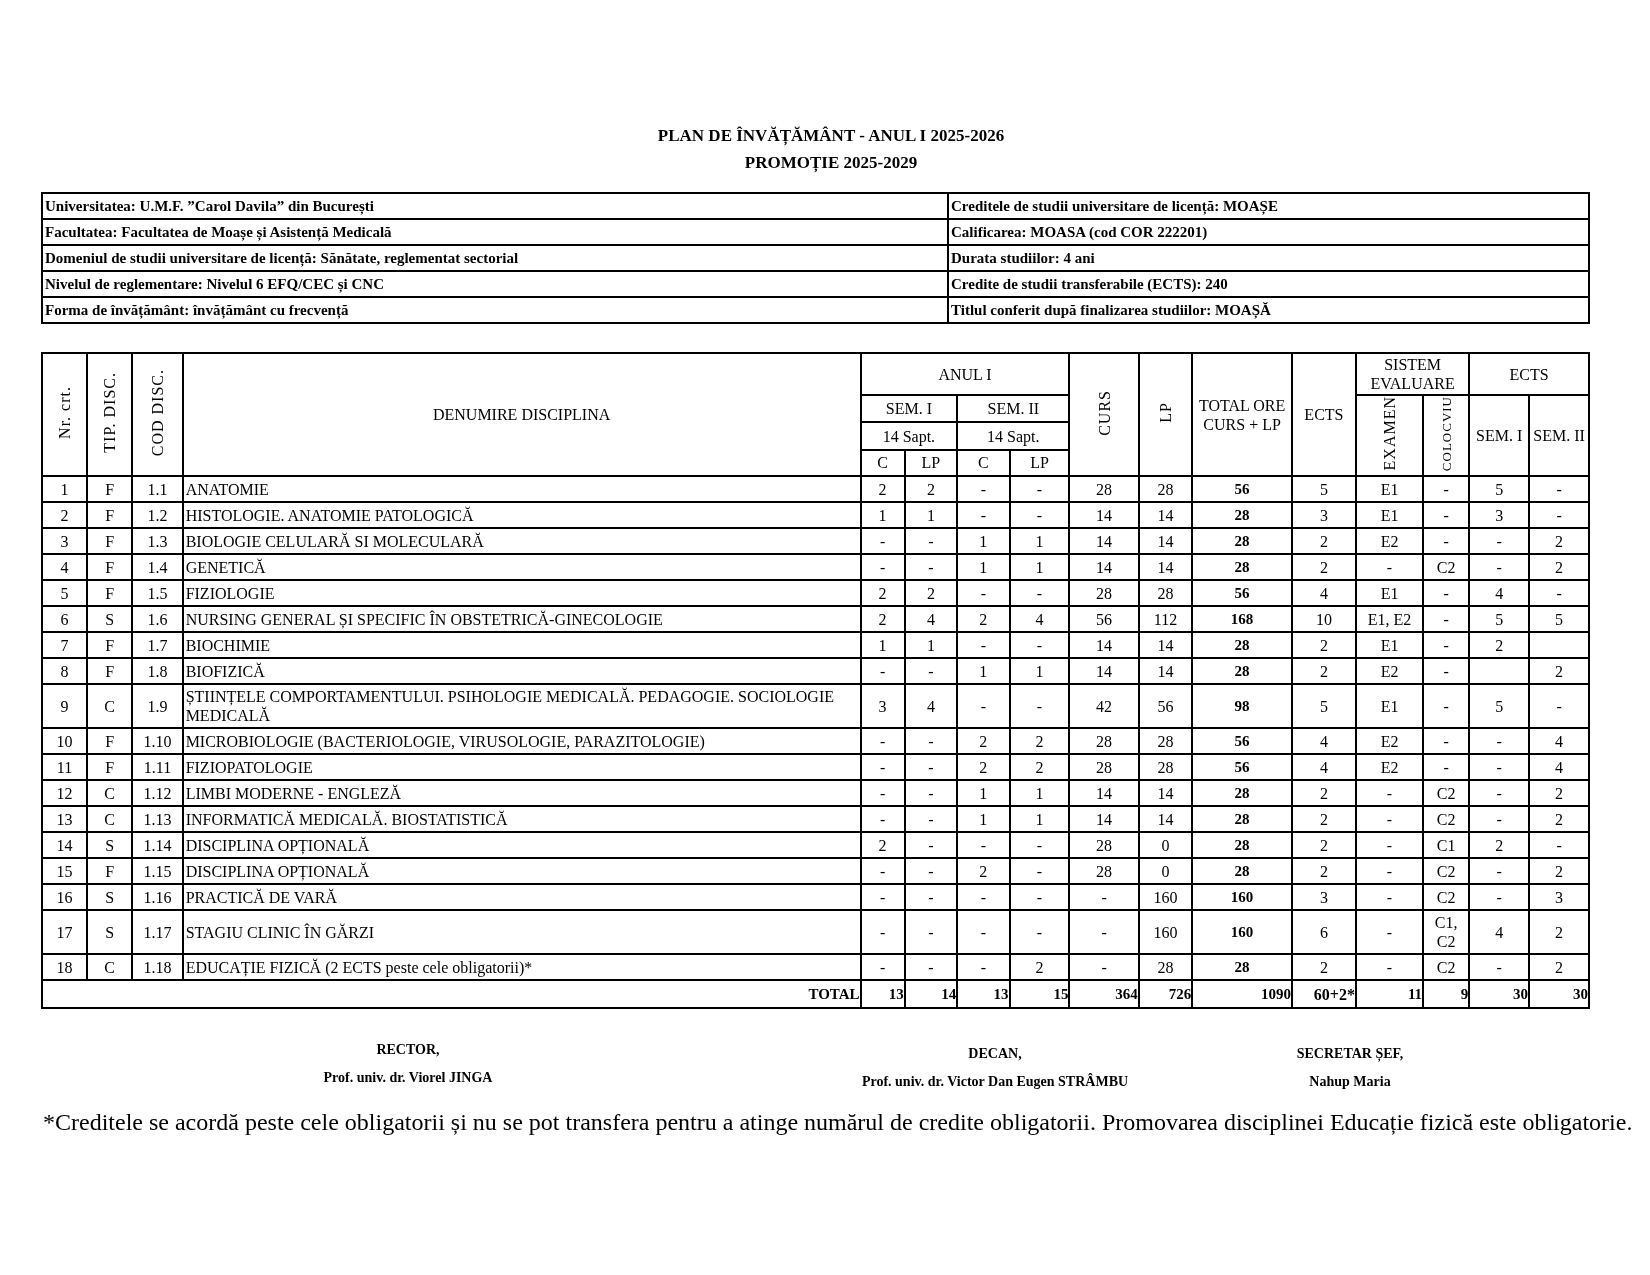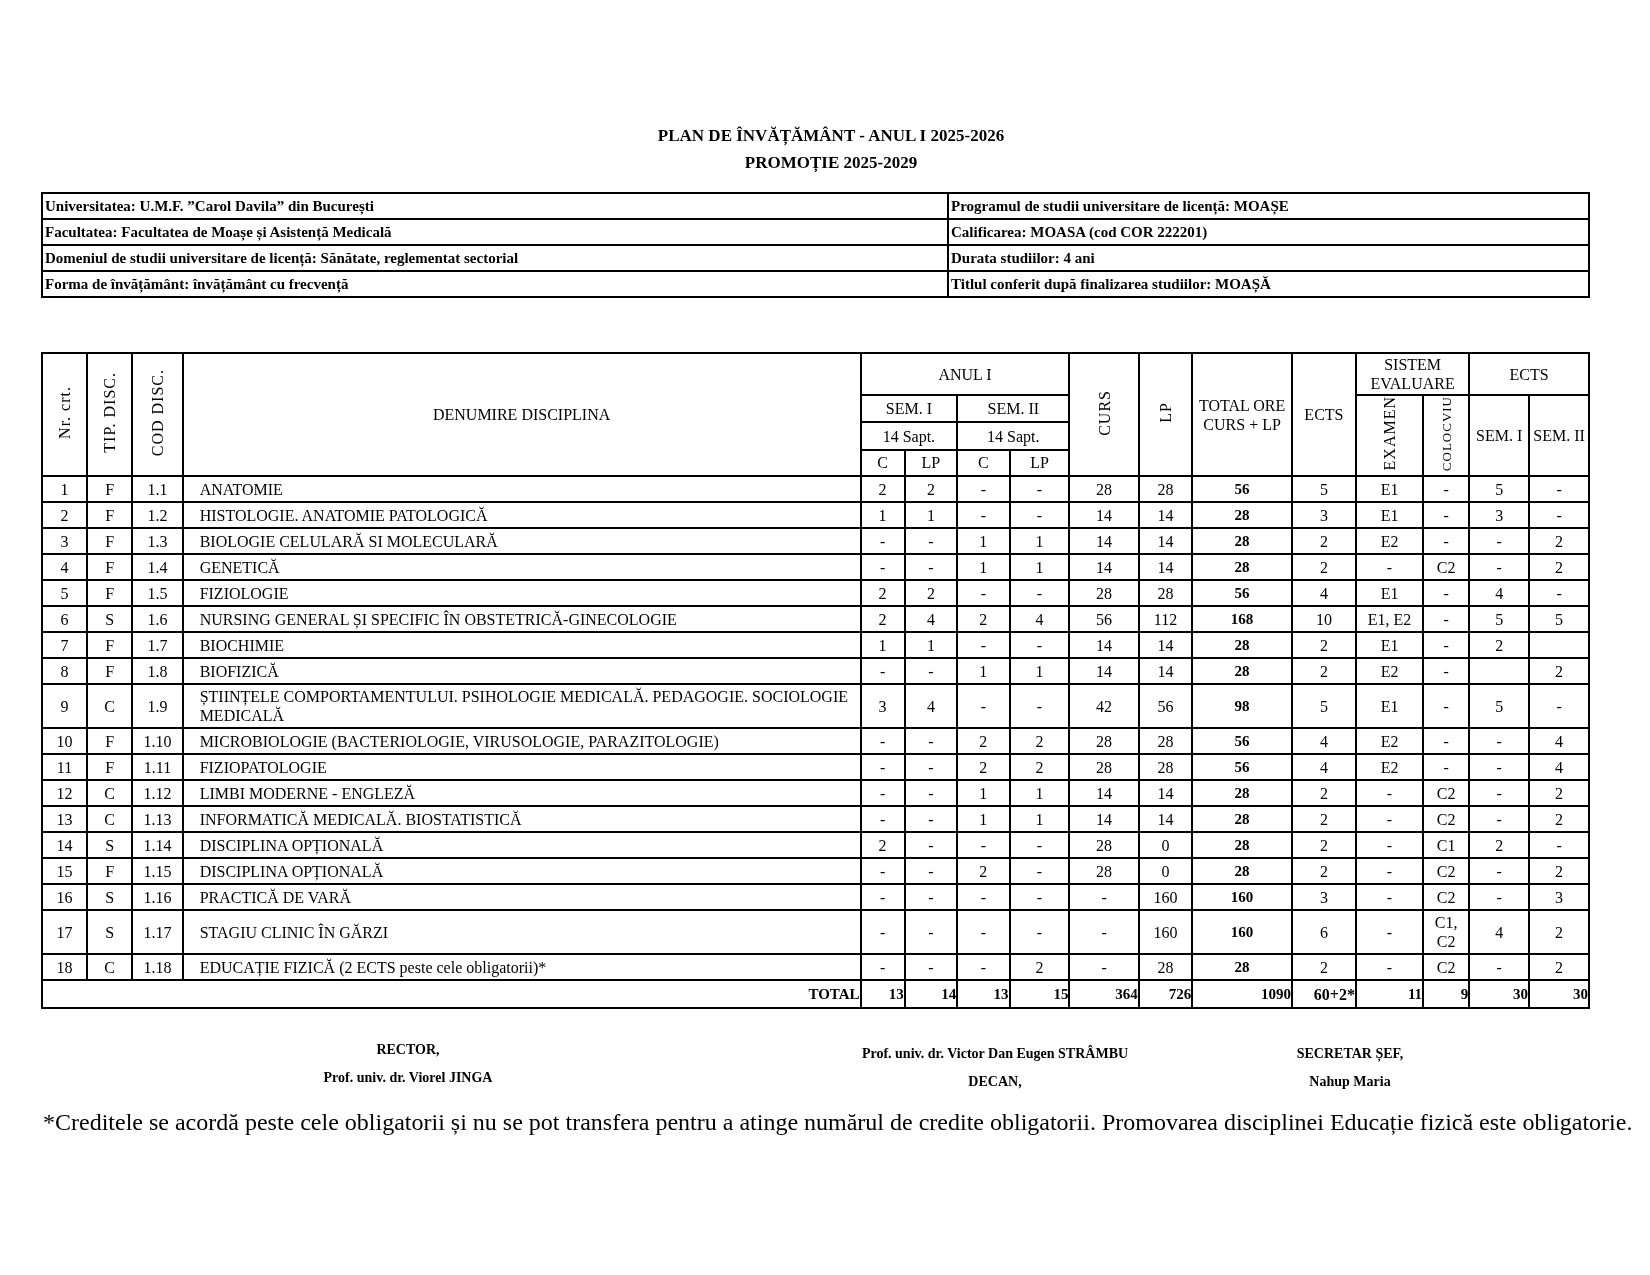--- a/index.html
+++ b/index.html
@@ -5,21 +5,21 @@
   html, body { margin: 0; padding: 0; background: #ffffff; }
   body { width: 1650px; height: 1275px; position: relative; font-family: "Liberation Serif", "DejaVu Serif", serif; color: #000; overflow: hidden; }
   .title-block { position: absolute; top: 122px; left: 16px; width: 1630px; text-align: center; font-weight: bold; font-size: 17px; line-height: 27px; }
   table { border-collapse: collapse; }
   .info { position: absolute; top: 192px; left: 41px; width: 1549px; font-size: 15px; font-weight: bold; }
   .info td { border: 2px solid #000; height: 24px; padding: 0 2px; white-space: nowrap; }
   .info td.l { width: 900px; }
   .plan { position: absolute; top: 352px; left: 41px; width: 1549px; font-size: 16px; table-layout: fixed; }
   .plan td, .plan th { border: 2px solid #000; text-align: center; padding: 0; font-weight: normal; line-height: 19px; }
   .plan tbody td { height: 24px; }
-  .plan td.name { text-align: left; padding-left: 16px; }
+  .plan td.name { text-align: left; padding-left: 2px; }
   .plan .bold { font-weight: bold; font-size: 15px; }
   .plan tr.tall td { height: 42px; }
   .vert { writing-mode: vertical-rl; transform: rotate(180deg); display: inline-block; white-space: nowrap; letter-spacing: 1px; }
   .vert.small { font-size: 13px; }
   .plan tr.total td { font-weight: bold; font-size: 15px; height: 26px; text-align: right; }
   .plan tr.total td.ects-tot { font-size: 16px; }
   .footnote { position: absolute; top: 1109px; left: 43px; font-size: 24px; white-space: nowrap; }
   .sig { position: absolute; text-align: center; font-weight: bold; font-size: 14px; line-height: 28px; white-space: nowrap; }
 </style>
 </head>
@@ -27,29 +27,33 @@
 
 <div class="title-block">
   <div>PLAN DE ÎNVĂȚĂMÂNT - ANUL I 2025-2026</div>
   <div>PROMOȚIE 2025-2029</div>
 </div>
 
 <table class="info">
   <tbody>
     <tr>
       <td class="l">Universitatea: U.M.F. ”Carol Davila” din București</td>
-      <td>Programul de studii universitare de licență: MOAȘE</td>
+      <td>Creditele de studii universitare de licență: MOAȘE</td>
     </tr>
     <tr>
       <td class="l">Facultatea: Facultatea de Moașe și Asistență Medicală</td>
       <td>Calificarea: MOASA (cod COR 222201)</td>
     </tr>
     <tr>
       <td class="l">Domeniul de studii universitare de licență: Sănătate, reglementat sectorial</td>
       <td>Durata studiilor: 4 ani</td>
+    </tr>
+    <tr>
+      <td class="l">Nivelul de reglementare: Nivelul 6 EFQ/CEC și CNC</td>
+      <td>Credite de studii transferabile (ECTS): 240</td>
     </tr>
     <tr>
       <td class="l">Forma de învățământ: învățământ cu frecvență</td>
       <td>Titlul conferit după finalizarea studiilor: MOAȘĂ</td>
     </tr>
   </tbody>
 </table>
 
 <table class="plan">
   <colgroup>
@@ -448,19 +452,19 @@
   </tbody>
 </table>
 
 <div class="footnote">*Creditele se acordă peste cele obligatorii și nu se pot transfera pentru a atinge numărul de credite obligatorii. Promovarea disciplinei Educație fizică este obligatorie.</div>
 
 <div class="sig" style="left:308px; top:1036px; width:200px;">
   <div>RECTOR,</div>
   <div>Prof. univ. dr. Viorel JINGA</div>
 </div>
 <div class="sig" style="left:840px; top:1040px; width:310px;">
+  <div>DECAN,</div>
   <div>Prof. univ. dr. Victor Dan Eugen STRÂMBU</div>
-  <div>DECAN,</div>
 </div>
 <div class="sig" style="left:1280px; top:1040px; width:140px;text-align:center;">
   <div>SECRETAR ȘEF,</div>
   <div>Nahup Maria</div>
 </div>
 
 </body></html>

